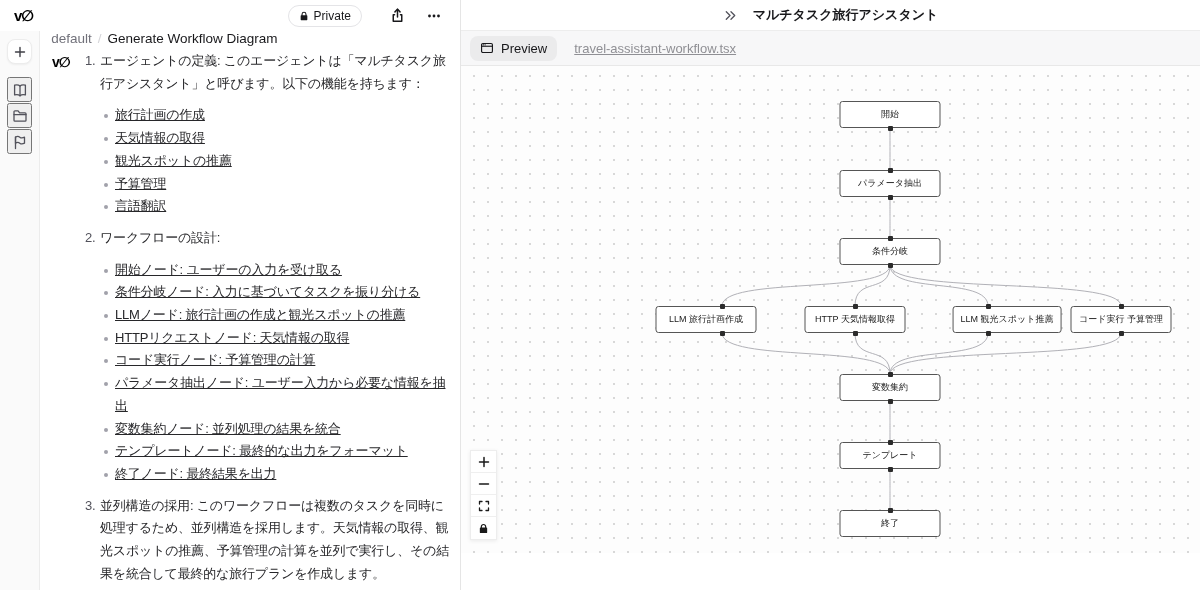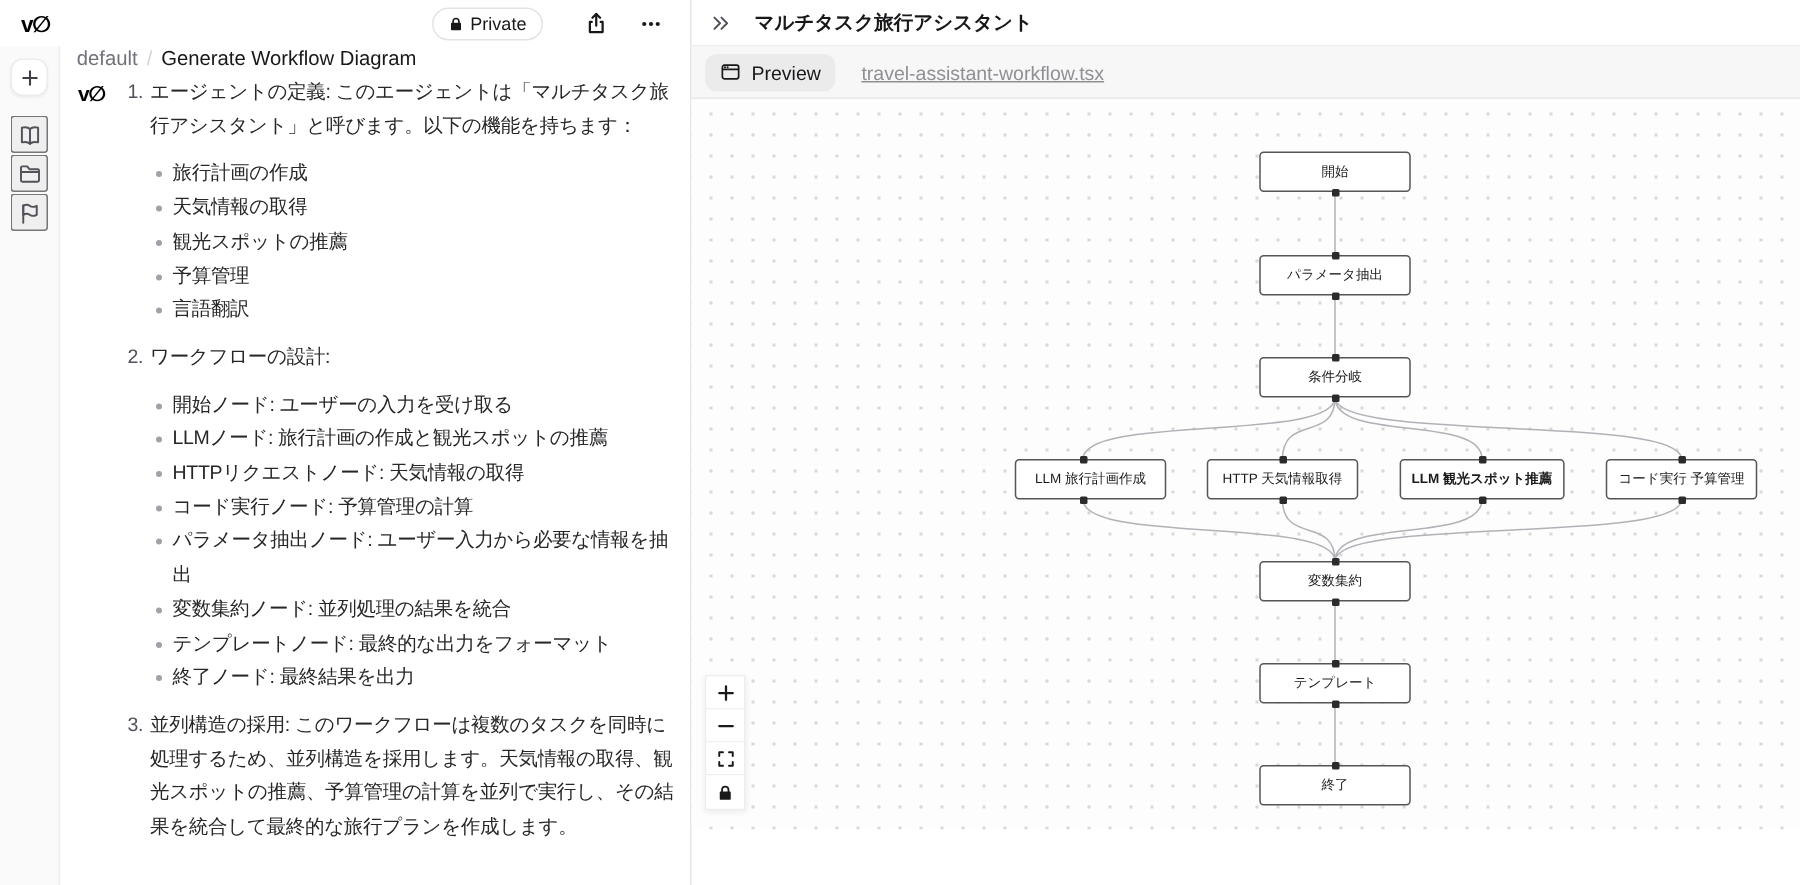--- a/index.html
+++ b/index.html
@@ -29,27 +29,27 @@
   .rail-icon { width: 25px; height: 25px; display: flex; align-items: center; justify-content: center; color: #52525b; cursor: pointer; margin-bottom: 1px; }
 
   .chat { position: relative; flex: 1; padding: 19px 0 0 12px; overflow: hidden; }
   .message { display: flex; }
   .avatar { width: 24px; font-weight: 800; font-size: 14px; letter-spacing: -1px; color: #000; margin-top: 4px; flex-shrink: 0; }
   .msg-content { margin-left: 9px; width: 371px; font-size: 13px; line-height: 22.7px; color: #27272a; letter-spacing: -0.2px; }
   .sec { display: flex; margin-top: 9px; }
   .sec:first-child { margin-top: 0; }
   .num { width: 15px; flex-shrink: 0; color: #52525b; }
   .sec-body { flex: 1; min-width: 0; }
-  .bullets { list-style: none; margin-top: 9px; }
+  .bullets { list-style: none; margin-top: 9px; text-decoration: underline; }
   .bullets li { display: flex; }
   .bdot { width: 4px; height: 4px; border-radius: 50%; background: #a1a1aa; margin: 10px 7px 0 4px; flex-shrink: 0; }
 
   
   .right-panel { flex: 1; display: flex; flex-direction: column; background: #fff; }
-  .right-header { height: 31px; display: flex; align-items: center; gap: 15px; padding: 0 12px; border-bottom: 1px solid #ededed; flex-shrink: 0; }
+  .right-header { height: 31px; display: flex; align-items: center; gap: 15px; padding: 0 12px; border-bottom: 1px solid #ededed; flex-shrink: 0; justify-content: center; }
   .collapse-btn { background: none; border: none; cursor: pointer; color: #52525b; display: flex; align-items: center; }
   .panel-title { font-size: 13px; color: #18181b; }
   .tabbar { height: 35px; background: #f7f7f8; border-bottom: 1px solid #e8e8e8; display: flex; align-items: center; padding: 0 9px; flex-shrink: 0; }
   .preview-chip { display: inline-flex; align-items: center; gap: 7px; height: 25px; padding: 0 10px; background: #ebebec; border: none; border-radius: 8px; font-size: 13px; color: #18181b; cursor: pointer; font-family: inherit; }
   .file-tab { margin-left: 17px; font-size: 13px; color: #8f8f94; cursor: pointer; text-decoration: underline; }
 
   .canvas { position: relative; height: 487px; background: #fdfdfd;
     background-image: radial-gradient(circle, #d8d8d8 1px, transparent 1.1px);
     background-size: 14px 14px; background-position: 6px 3px; flex-shrink: 0; }
   .canvas-footer { flex: 1; background: #fff; }
@@ -167,20 +167,24 @@
               <span class="num">2.</span>
               <div class="sec-body">
                 <p>ワークフローの設計:</p>
                 <ul class="bullets">
                   <li>
                       <span class="bdot"></span>
                       <span>開始ノード: ユーザーの入力を受け取る</span>
                     </li>
                   <li>
                       <span class="bdot"></span>
+                      <span>条件分岐ノード: 入力に基づいてタスクを振り分ける</span>
+                    </li>
+                  <li>
+                      <span class="bdot"></span>
                       <span>LLMノード: 旅行計画の作成と観光スポットの推薦</span>
                     </li>
                   <li>
                       <span class="bdot"></span>
                       <span>HTTPリクエストノード: 天気情報の取得</span>
                     </li>
                   <li>
                       <span class="bdot"></span>
                       <span>コード実行ノード: 予算管理の計算</span>
                     </li>
@@ -283,27 +287,27 @@
         </button>
       </div>
     <div class="flow-node" style="left: 429px; top: 35px;">開始</div>
         <div class="flow-handle" style="left: 426.5px; top: 59.5px;"></div>
         <div class="flow-node" style="left: 429px; top: 104px;">パラメータ抽出</div>
         <div class="flow-handle" style="left: 426.5px; top: 101.5px;"></div>
         <div class="flow-handle" style="left: 426.5px; top: 128.5px;"></div>
         <div class="flow-node" style="left: 429px; top: 172px;">条件分岐</div>
         <div class="flow-handle" style="left: 426.5px; top: 169.5px;"></div>
         <div class="flow-handle" style="left: 426.5px; top: 196.5px;"></div>
-        <div class="flow-node" style="left: 266px; top: 240px;">LLM 旅行計画作成</div>
+        <div class="flow-node" style="left: 245px; top: 240px;">LLM 旅行計画作成</div>
         <div class="flow-handle" style="left: 258.5px; top: 237.5px;"></div>
         <div class="flow-handle" style="left: 258.5px; top: 264.5px;"></div>
         <div class="flow-node" style="left: 394px; top: 240px;">HTTP 天気情報取得</div>
         <div class="flow-handle" style="left: 391.5px; top: 237.5px;"></div>
         <div class="flow-handle" style="left: 391.5px; top: 264.5px;"></div>
-        <div class="flow-node" style="left: 527px; top: 240px; font-weight: bold;">LLM 観光スポット推薦</div>
+        <div class="flow-node" style="left: 546px; top: 240px;">LLM 観光スポット推薦</div>
         <div class="flow-handle" style="left: 524.5px; top: 237.5px;"></div>
         <div class="flow-handle" style="left: 524.5px; top: 264.5px;"></div>
         <div class="flow-node" style="left: 660px; top: 240px;">コード実行 予算管理</div>
         <div class="flow-handle" style="left: 657.5px; top: 237.5px;"></div>
         <div class="flow-handle" style="left: 657.5px; top: 264.5px;"></div>
         <div class="flow-node" style="left: 429px; top: 308px;">変数集約</div>
         <div class="flow-handle" style="left: 426.5px; top: 305.5px;"></div>
         <div class="flow-handle" style="left: 426.5px; top: 332.5px;"></div>
         <div class="flow-node" style="left: 429px; top: 376px;">テンプレート</div>
         <div class="flow-handle" style="left: 426.5px; top: 373.5px;"></div>

